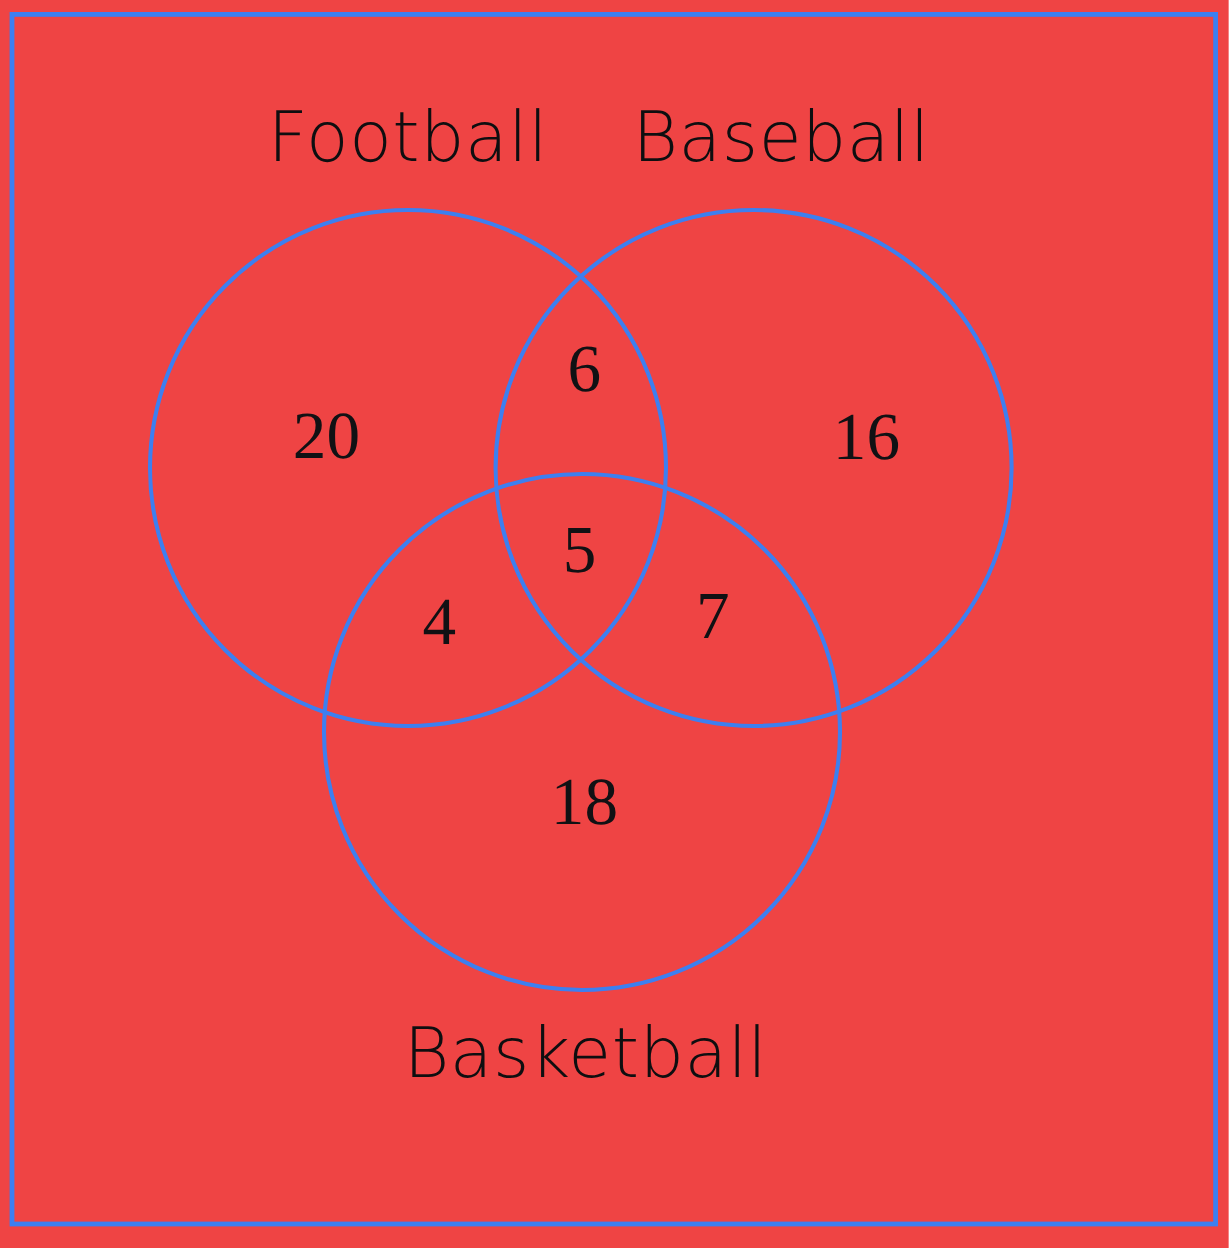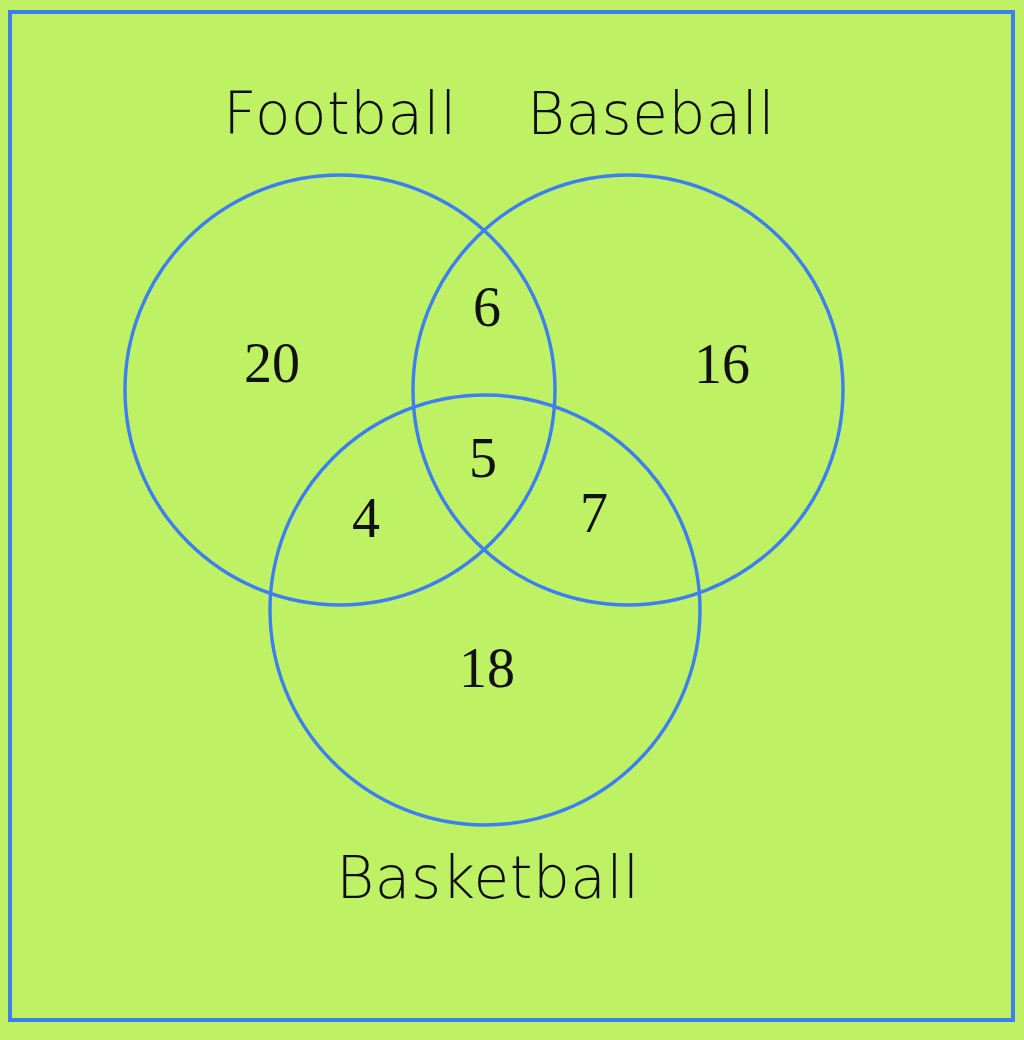--- a/index.html
+++ b/index.html
@@ -45,21 +45,21 @@
   .venn-circle {
     fill: none;
   }
   .frame-rect {
     fill: none;
   }
 </style>
 </head>
 <body>
 
-<div id="stage" style="background: #bef264;">
+<div id="stage" style="background: #ef4444;">
   <svg id="venn-svg" viewBox="0 0 1024 1040" xmlns="http://www.w3.org/2000/svg">
 
     <rect class="frame-rect" x="10" y="12" width="1003" height="1008" stroke="#3d7ff0" stroke-width="4"></rect>
 
     <circle class="venn-circle" cx="340" cy="390" r="215" stroke="#3d7ff0" stroke-width="3.4"></circle>
 
     <circle class="venn-circle" cx="628" cy="390" r="215" stroke="#3d7ff0" stroke-width="3.4"></circle>
 
     <circle class="venn-circle" cx="485" cy="610" r="215" stroke="#3d7ff0" stroke-width="3.4"></circle>
 

